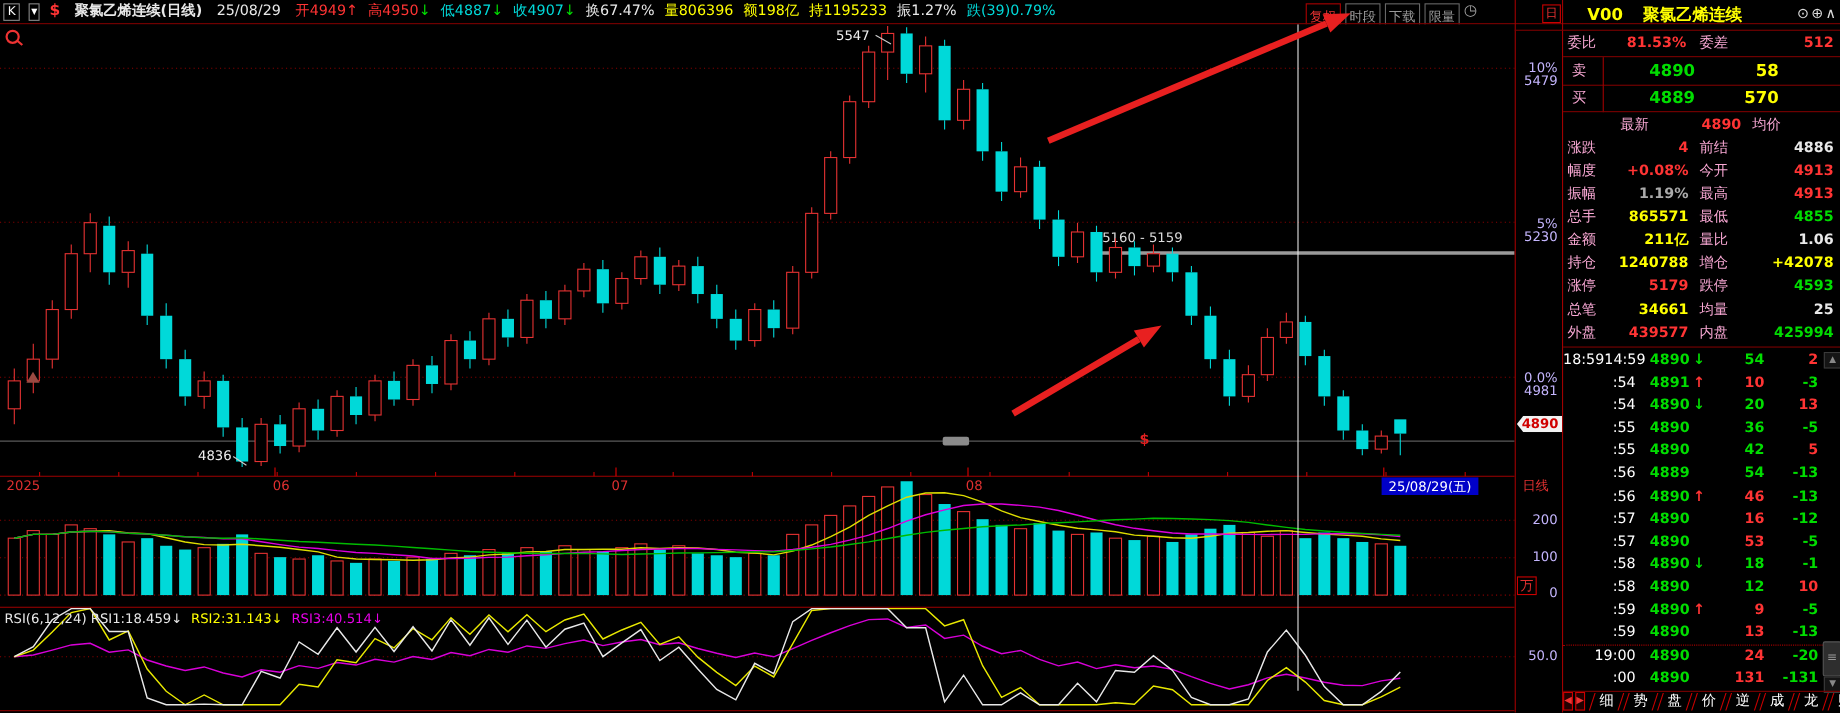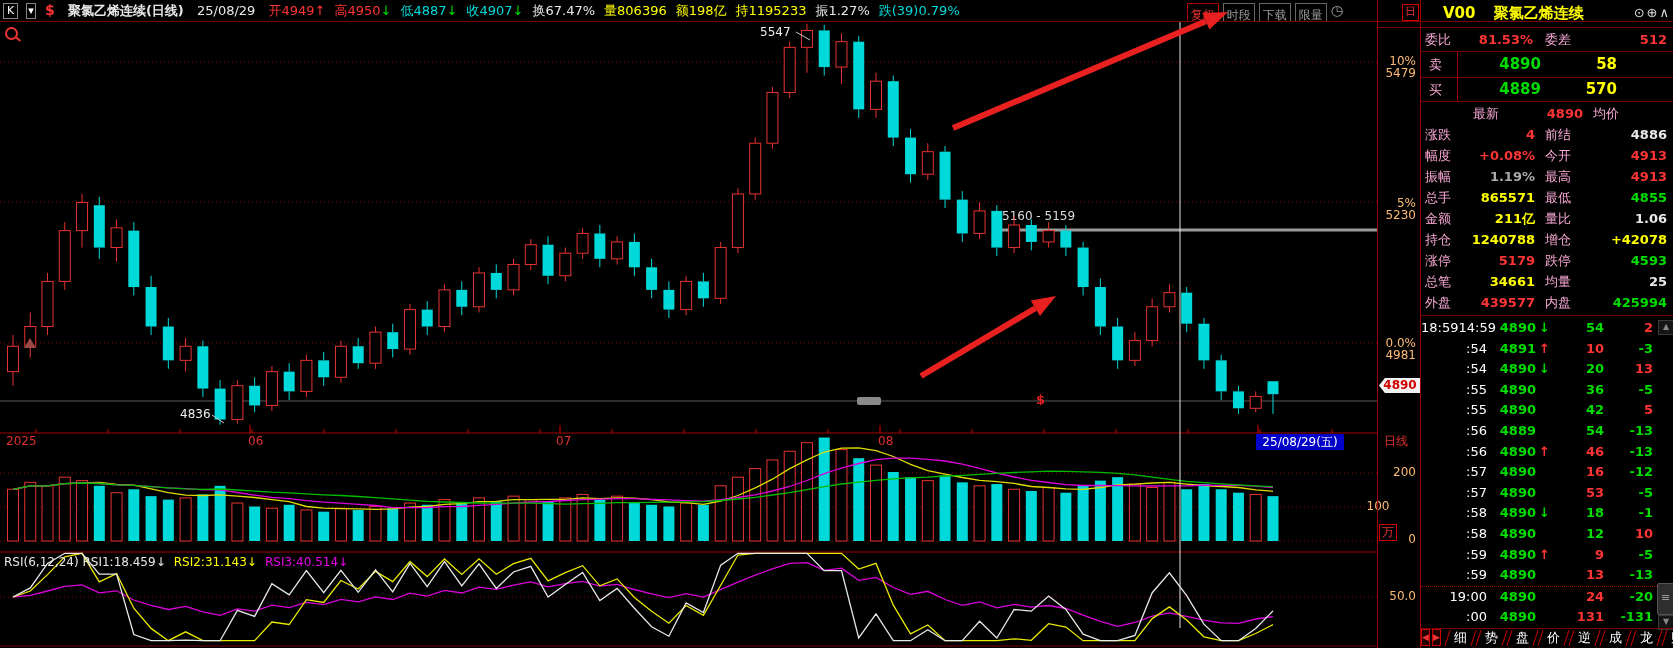--- a/index.html
+++ b/index.html
@@ -17,21 +17,21 @@
   .tb-field{margin-left:9px;font-size:13px}
   .tb-btn{display:inline-block;border:1px solid #666;color:#999;font-size:12px;
           padding:4px 3px;height:15px;line-height:14px;margin-left:4px;vertical-align:top;margin-top:3px}
   .tb-btn.active{border-color:#a00;color:#e33}
   #tb-right{position:absolute;right:34px;top:0;}
   .clock{color:#999;font-size:14px;margin-left:4px}
   .hline{position:absolute;background:#7a0000;height:1px;}
   .vline{position:absolute;background:#a00000;width:1px;}
   
   .ax-label{position:absolute;color:#e03030;font-size:12px;line-height:13px;}
-  .ycol-label{position:absolute;right:4px;color:#fdba74;font-size:12px;line-height:13px;text-align:right;}
+  .ycol-label{position:absolute;right:4px;color:#c4b5fd;font-size:12px;line-height:13px;text-align:right;}
   #datebox{position:absolute;background:#0000c8;color:#fff;font-size:12px;line-height:16px;
            text-align:center;}
   #pricetag{position:absolute;background:#f2f2f2;color:#d00000;font-size:12px;font-weight:bold;
             line-height:15px;text-align:center;clip-path:polygon(0 50%,14% 0,100% 0,100% 100%,14% 100%);}
   .pane-header{position:absolute;white-space:nowrap;font-size:12px;}
   .pane-header span{margin-right:8px}
   #wan-box{position:absolute;border:1px solid #c00;color:#e03030;font-size:12px;
            line-height:15px;padding:0 2px;}
   
   #panel{position:absolute;left:1421px;top:0;width:252px;height:648px;}
@@ -444,21 +444,21 @@
   <div id="datebox" style="left:1256px;top:434px;width:88px;height:16px">25/08/29(五)</div>
 
   <div id="ycol">
       <div class="ycol-label" style="left: 1340px; width: 76px; top: 55px;">10%</div>
       <div class="ycol-label" style="left: 1340px; width: 76px; top: 67px;">5479</div>
       <div class="ycol-label" style="left: 1340px; width: 76px; top: 197px;">5%</div>
       <div class="ycol-label" style="left: 1340px; width: 76px; top: 209px;">5230</div>
       <div class="ycol-label" style="left: 1340px; width: 76px; top: 337px;">0.0%</div>
       <div class="ycol-label" style="left: 1340px; width: 76px; top: 349px;">4981</div>
       <div class="ycol-label" style="left: 1340px; width: 76px; top: 466px;">200</div>
-      <div class="ycol-label" style="left: 1340px; width: 76px; top: 500px; text-align: center;">100</div>
+      <div class="ycol-label" style="left: 1340px; width: 76px; top: 500px;">100</div>
       <div class="ycol-label" style="left: 1340px; width: 76px; top: 533px;">0</div>
       <div class="ycol-label" style="left: 1340px; width: 76px; top: 590px;">50.0</div>
     </div>
   <div id="pricetag" style="left:1379px;top:378px;width:42px;height:15px">4890</div>
   <div class="ax-label" style="left:1384px;top:435px">日线</div>
   <div id="wan-box" style="left:1379px;top:524px">万</div>
 
   <div class="pane-header" id="rsi-header" style="left:4px;top:555px"><span style="color: rgb(232, 232, 232);">RSI(6,12,24) RSI1:18.459↓</span><span style="color: rgb(255, 255, 0);">RSI2:31.143↓</span><span style="color: rgb(232, 0, 232);">RSI3:40.514↓</span></div>
 
   <div class="vline" style="left:1377px;top:0;height:648px"></div>

